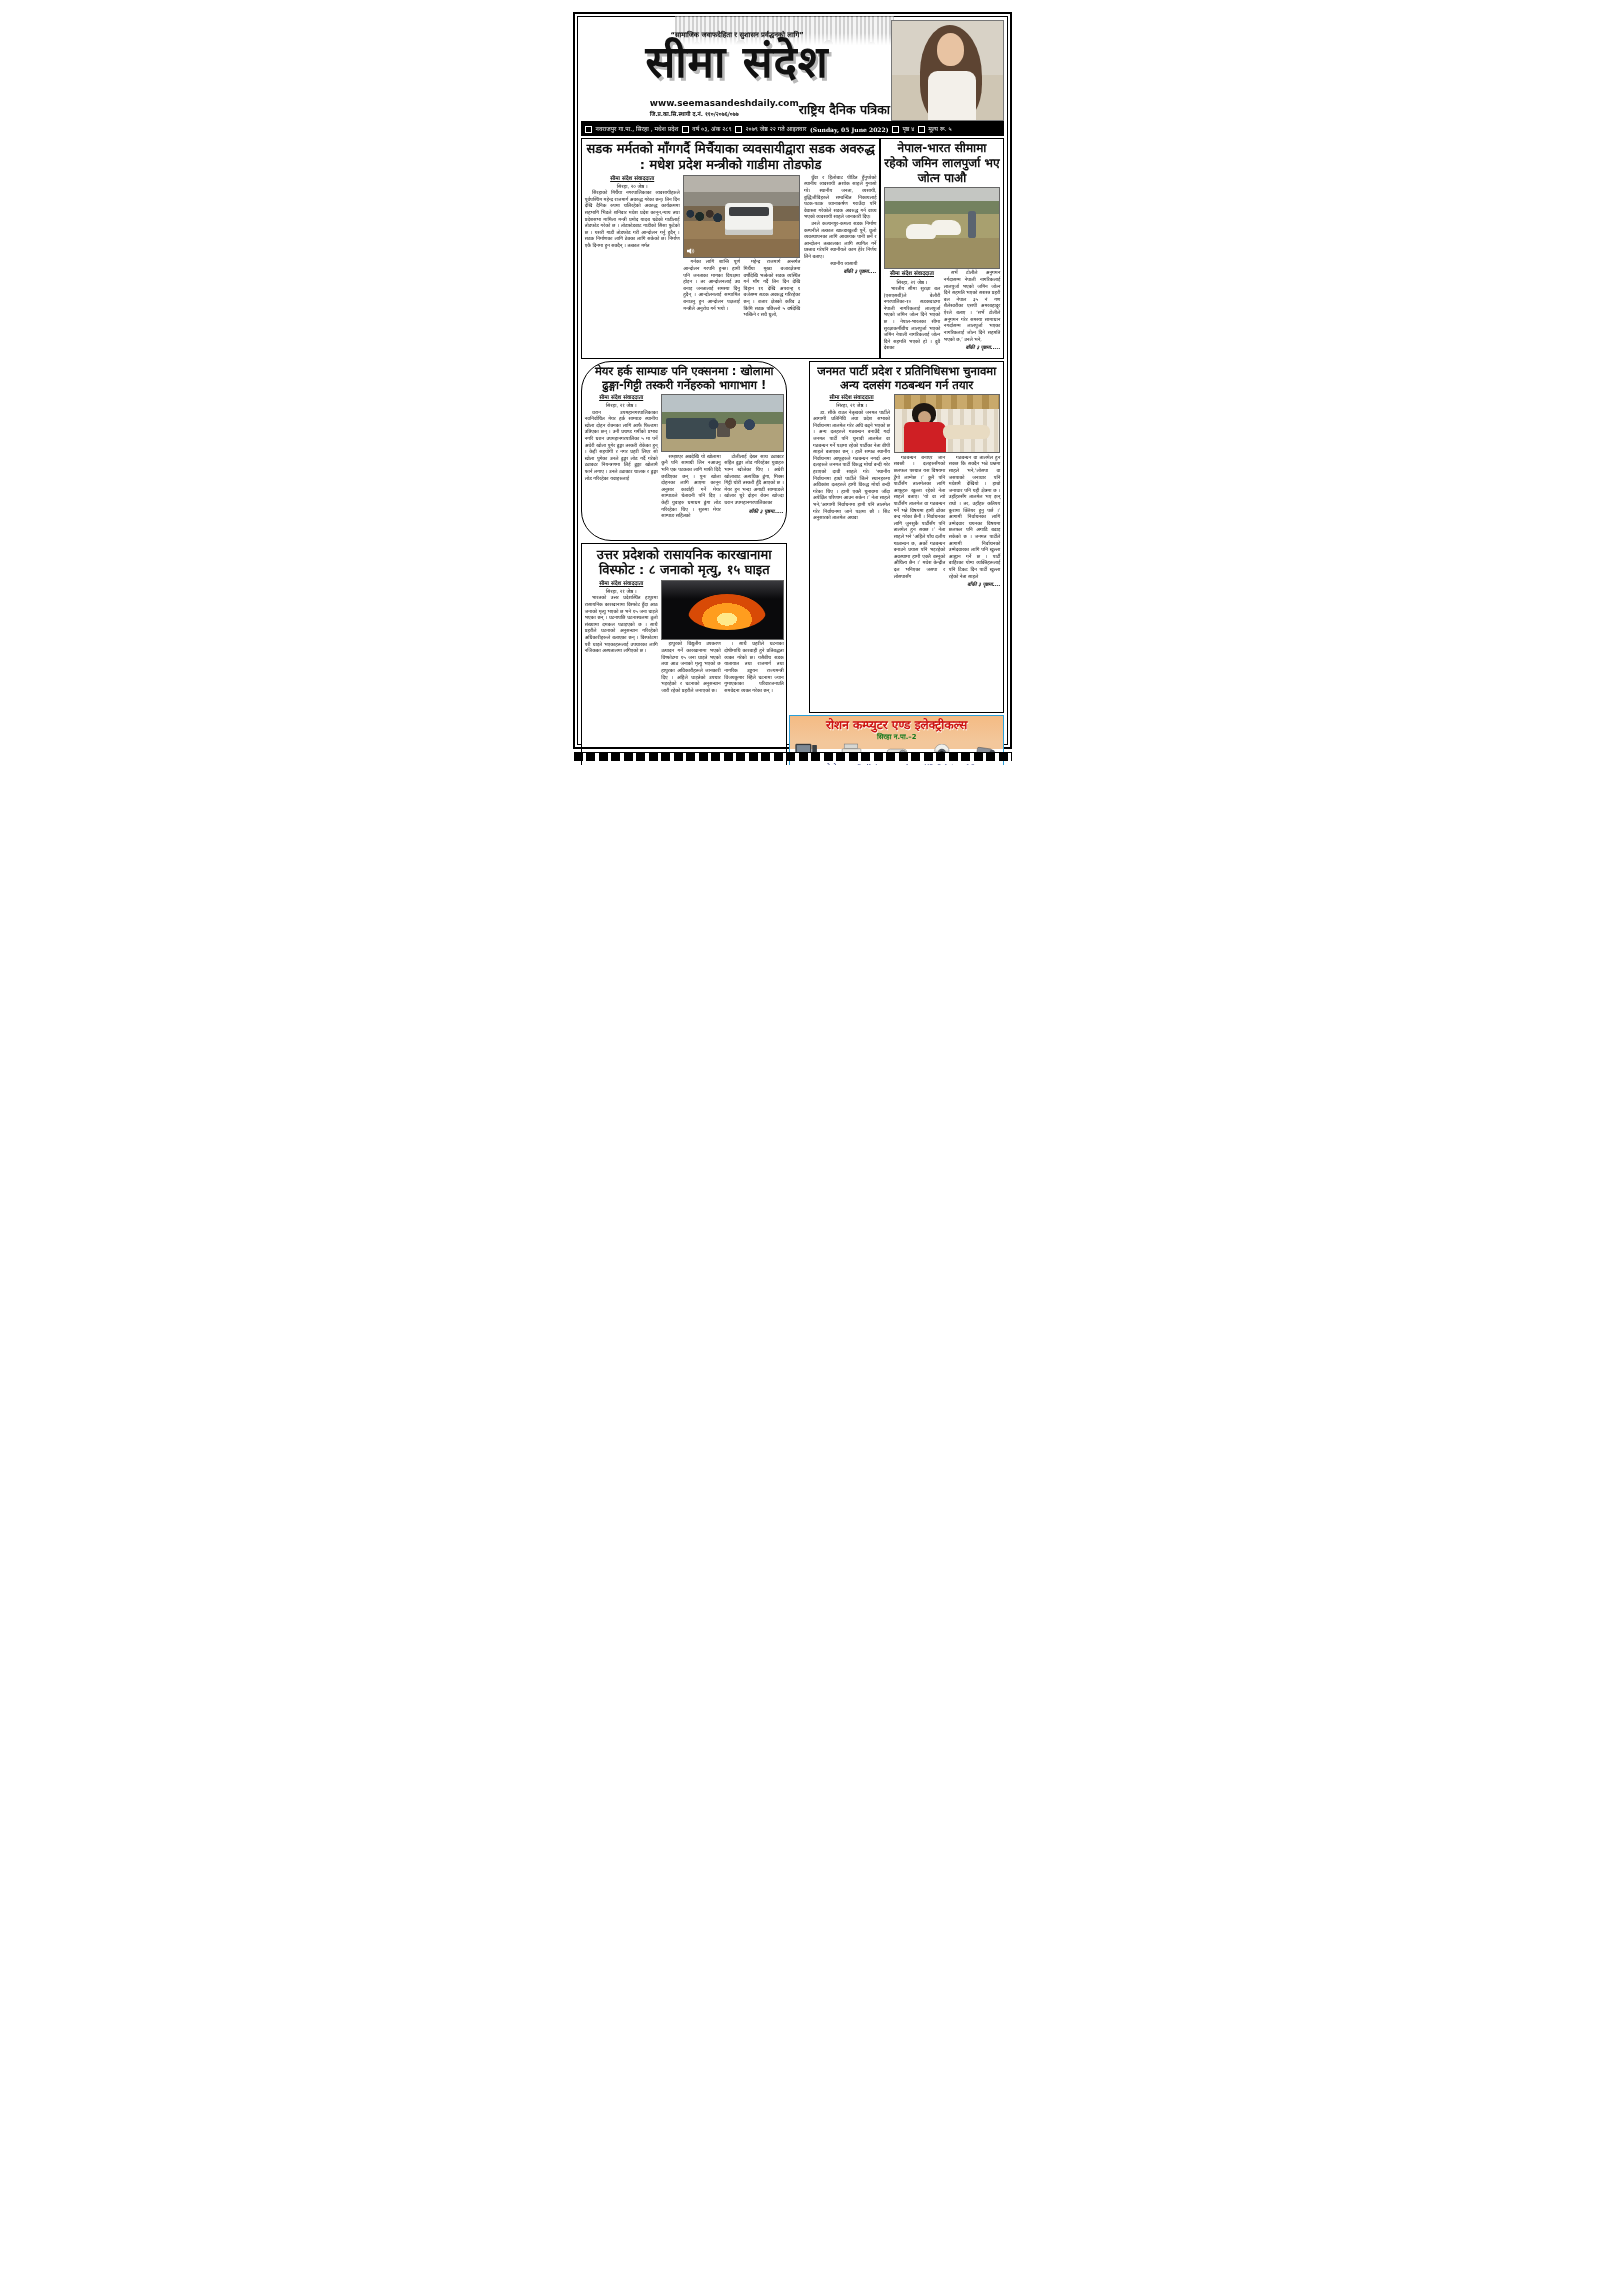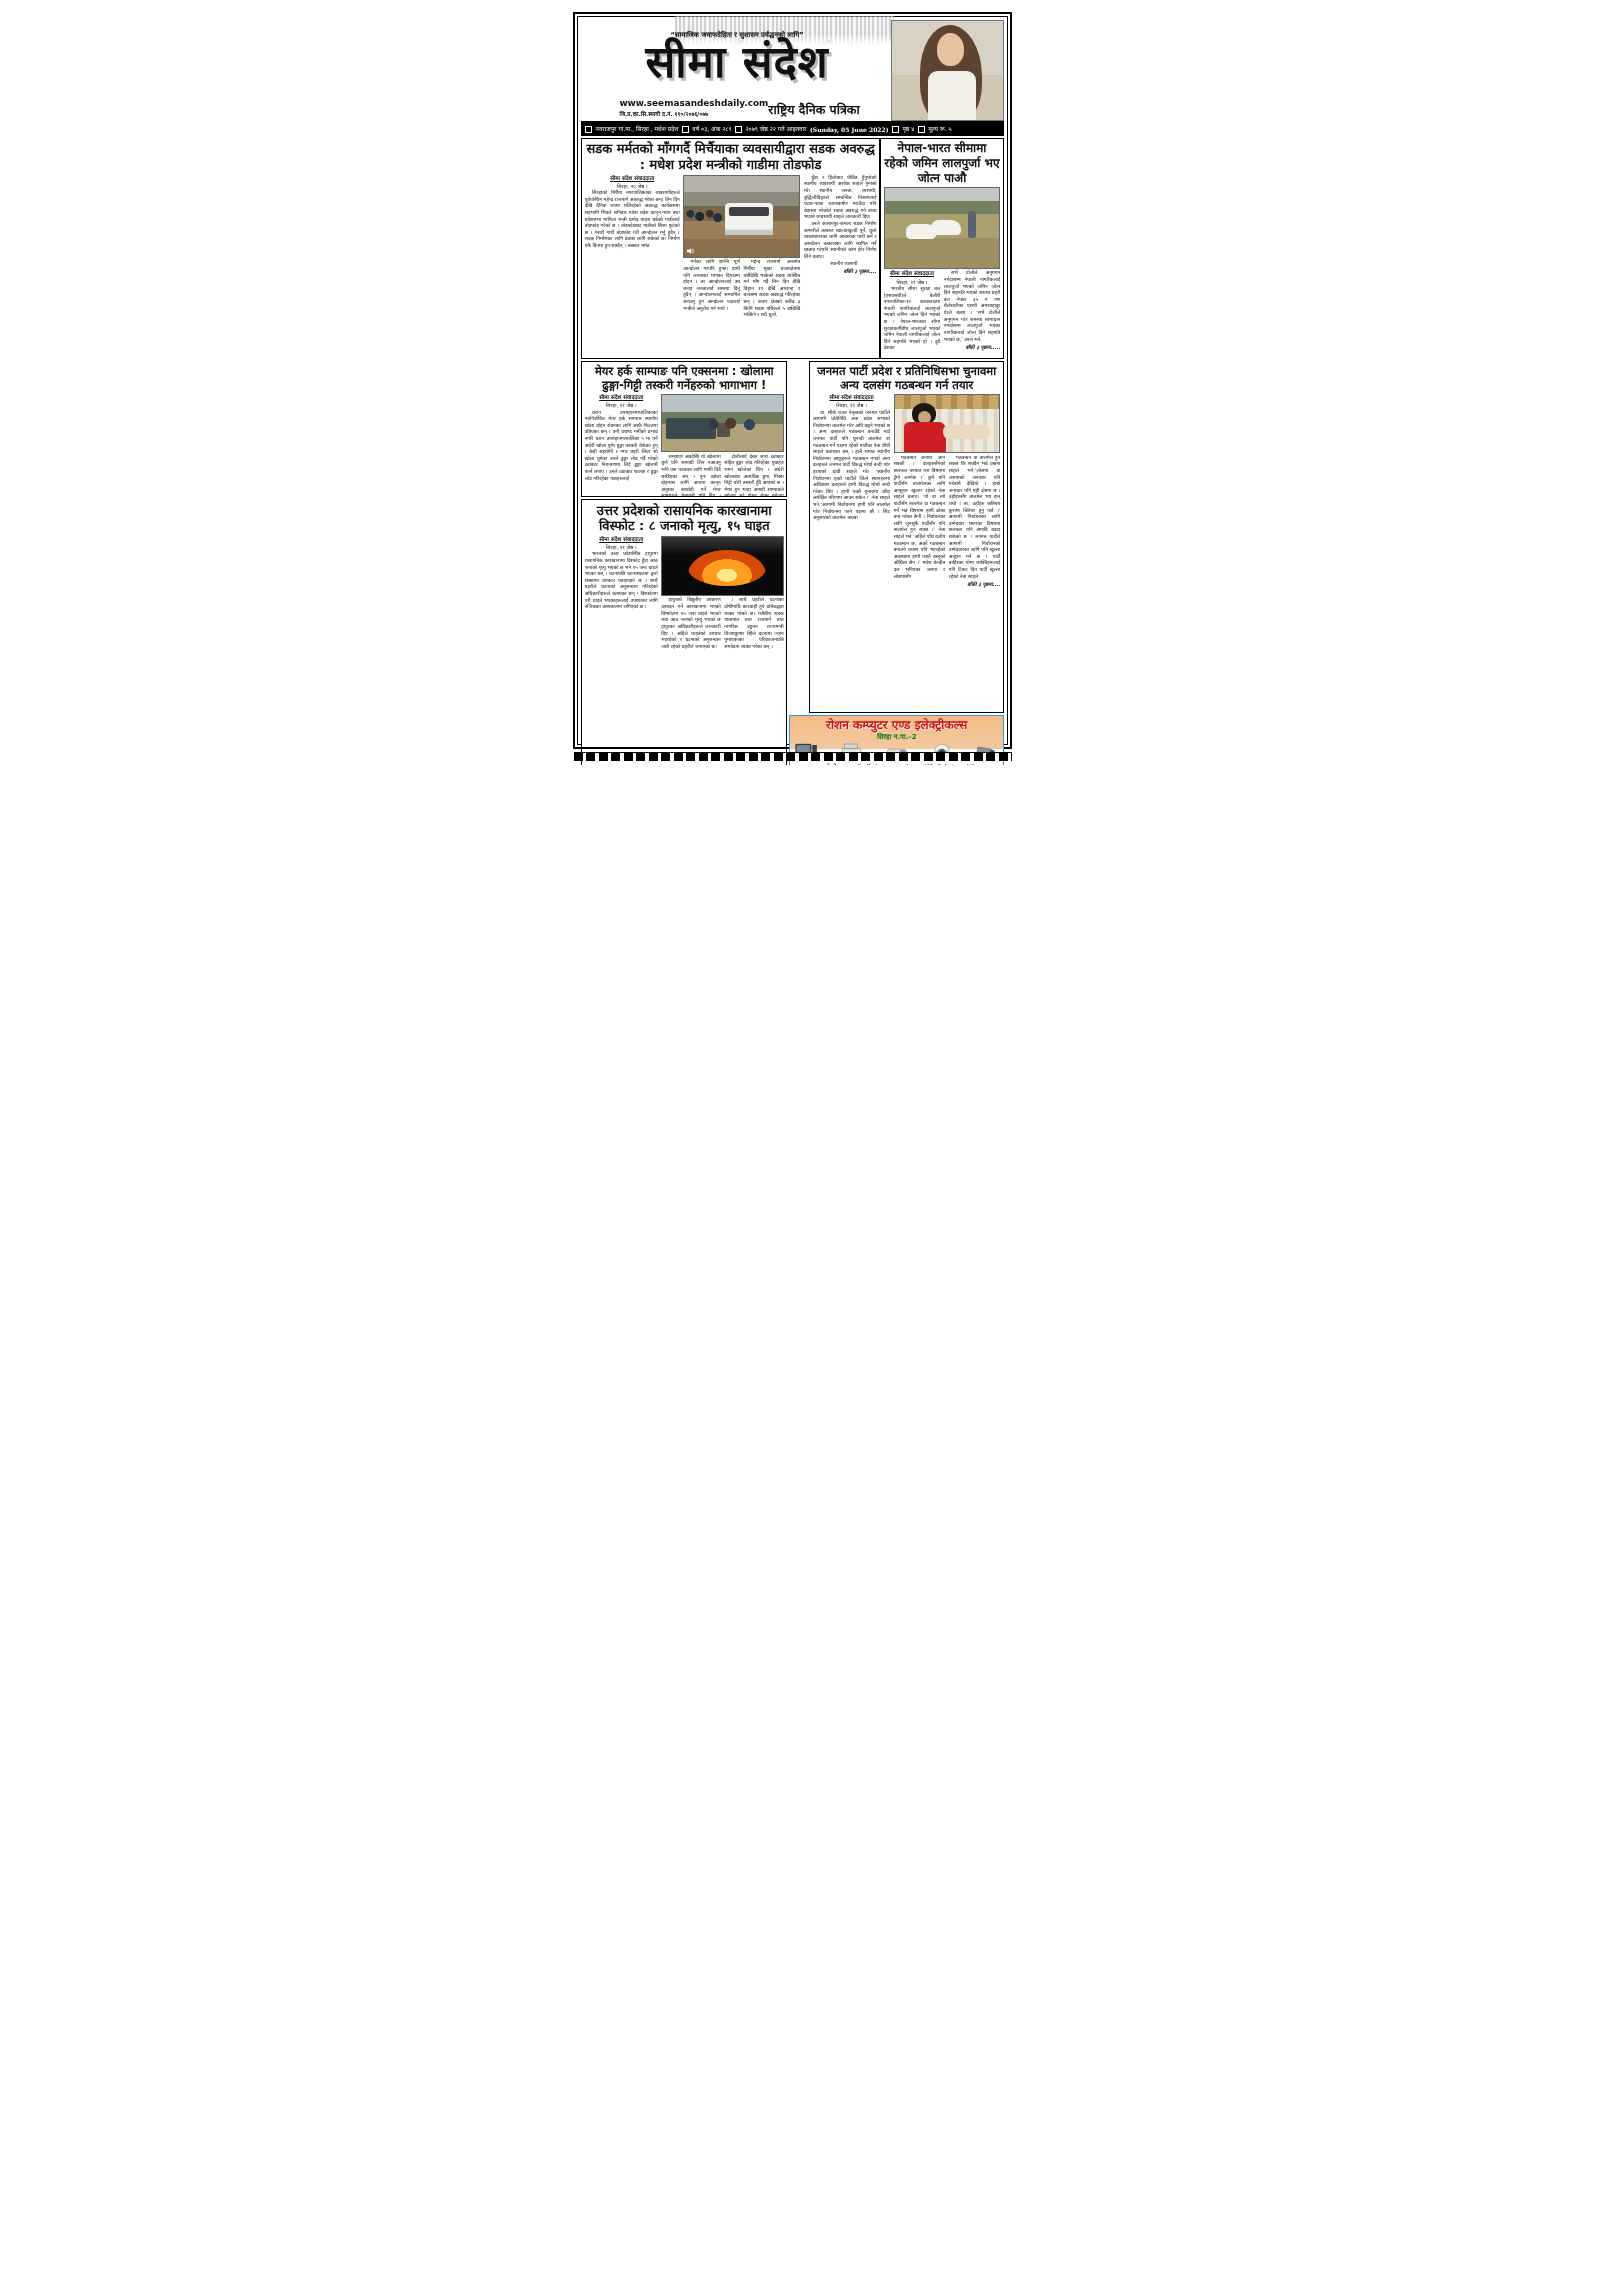--- a/index.html
+++ b/index.html
@@ -14,21 +14,21 @@
       radial-gradient(circle at 30% 100%, #888 0 4.7px, transparent 5.2px),
       radial-gradient(circle at 50% 100%, #777 0 6.2px, transparent 6.8px),
       radial-gradient(circle at 70% 100%, #888 0 4.7px, transparent 5.2px),
       radial-gradient(circle at 90% 100%, #999 0 3.1px, transparent 3.6px),
       repeating-linear-gradient(90deg,#aaa 0 2.1px,#eee 2.1px 4.2px);
     -webkit-mask-image:linear-gradient(#000 60%,transparent);mask-image:linear-gradient(#000 60%,transparent);}
   .mast-left{position:absolute;left:0;top:0;width:312px;height:100%;}
   .tagline{margin-top:10.4px;text-align:center;font-weight:bold;font-size:6.8px;}
   .paper-title{margin-top:1px;text-align:center;font-weight:bold;font-size:44px;line-height:1.0;letter-spacing:1px;
     text-shadow:2.6px 2.6px 0 #b9b9b9;}
-  .mast-bottom{position:absolute;left:8px;right:0;bottom:3.1px;display:flex;justify-content:center;align-items:flex-end;}
+  .mast-bottom{position:absolute;left:8px;right:0;bottom:3.1px;display:flex;justify-content:flex-end;align-items:flex-end;}
   .site{font-weight:bold;font-size:8.9px;}
   .reg{font-size:5.7px;font-weight:bold;margin-top:2.1px;}
   .mast-sub{font-weight:bold;font-size:12.5px;margin-right:3.1px;}
   .model-photo{position:absolute;right:0;top:1px;width:111px;height:99px;border:0.5px solid #777;overflow:hidden;
     background:linear-gradient(#d8d2c6 0 55%,#cfc6b4 55% 100%);}
   .model-hair{position:absolute;left:28px;top:4.2px;width:62px;height:99px;border-radius:48% 52% 40% 40%;background:#5d4432;}
   .model-face{position:absolute;left:45px;top:11.5px;width:27px;height:33px;border-radius:50% 50% 46% 46%;background:#e8c3a2;}
   .model-top{position:absolute;left:36px;top:50px;width:48px;height:50px;border-radius:9.4px 9.4px 0 0;background:#f3f0ea;}
   
   .datebar{display:flex;align-items:center;gap:3.6px;background:#000;color:#fff;height:14px;margin-top:0;
@@ -66,21 +66,21 @@
   
   .a2{flex:1;}
   .a2-photo{height:80px;margin-bottom:1.6px;background:linear-gradient(#c4c6c2 0 16%,#74825f 16% 33%,#a8a06f 33% 62%,#9c8f62 62% 100%);}
   .ox1,.ox2{position:absolute;width:30px;height:15.6px;background:#f4f2ea;border-radius:7.3px 9.4px 4.2px 4.2px;}
   .ox1{left:21px;top:36px;} .ox2{left=46px;left:46px;top:32px;}
   .farmer{position:absolute;left:83px;top:23px;width:8.3px;height:27px;background:#5a6470;border-radius:2.6px;}
   .a2 .body-flex>div{flex:1;}
   
   .stack-l{width:226px;display:flex;flex-direction:column;gap:2.1px;}
   .stack-r{width:235px;display:flex;flex-direction:column;gap:2.1px;}
-  .a3{height:136px;} .a5{flex:1;} .a4{height:352px;margin-left:20px;} .adbox{flex:1;}
+  .a3{height:180px;border-radius:30px;} .a5{flex:1;} .a4{height:352px;margin-left:20px;} .adbox{flex:1;}
   .a3 .c1,.a5 .c1{width:73px;flex:0 0 auto;}
   .rwrap{flex:1;display:flex;flex-direction:column;gap:1.6px;}
   .a3-photo{height:56px;background:linear-gradient(#b9c2c6 0 30%,#6d7d5a 30% 52%,#b0a27a 52% 100%);}
   .tractor{position:absolute;left:4.2px;top:23px;width:50px;height:21px;background:#3c4a50;border-radius:2.1px;}
   .tractor:before{content:"";position:absolute;right:-13.5px;top:5.2px;width:12.5px;height:13.5px;background:#57514a;border-radius:1.6px;}
   .ppl{position:absolute;right:21px;top:21px;width:57px;height:24px;background:
     radial-gradient(circle at 15% 35%,#2e3a46 0 4.7px,transparent 5.2px),
     radial-gradient(circle at 45% 30%,#4c3b2e 0 5.2px,transparent 5.7px),
     radial-gradient(circle at 78% 36%,#32435a 0 5.2px,transparent 5.7px);}
   

